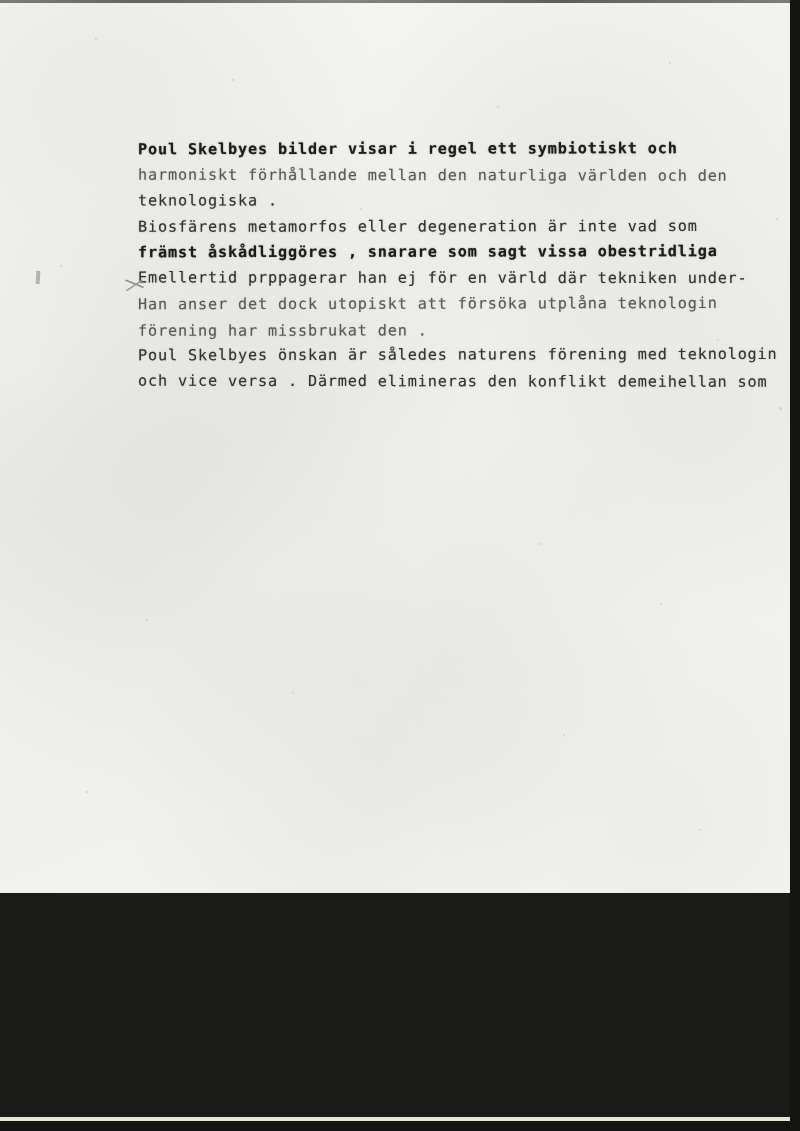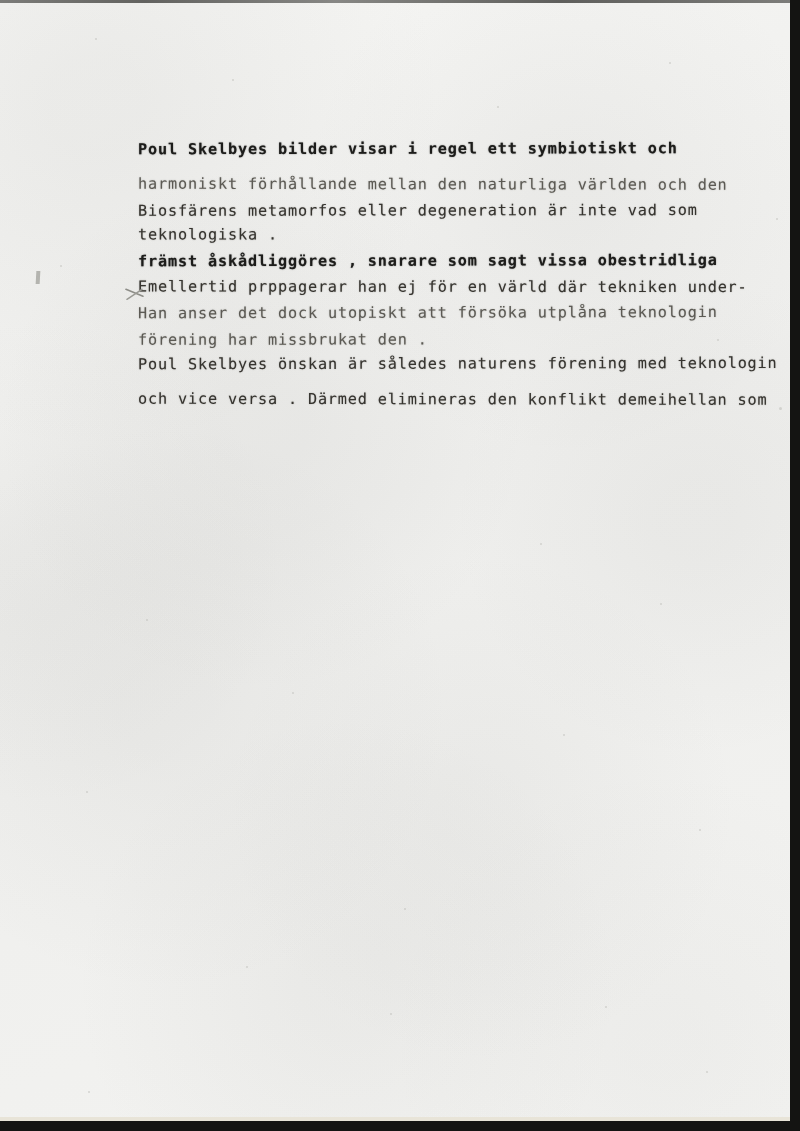--- a/index.html
+++ b/index.html
@@ -17,21 +17,21 @@
     background: #1a1a18;
     font-family: "DejaVu Sans Mono", "Liberation Mono", monospace;
   }
 
   
   .paper {
     position: absolute;
     left: 0;
     top: 3px;
     width: 790px;
-    height: 1118px;
+    height: 890px;
     background: #f2f2f0;
     overflow: hidden;
   }
 
   
   .grain {
     position: absolute;
     inset: 0;
     pointer-events: none;
     background:
@@ -102,21 +102,21 @@
     text-shadow: 0 0 1.1px rgba(40,40,38,.55);
   }
 
   
   .ink-dark   { color: #1d1d1b; font-weight: 700; text-shadow: 0 0 1.3px rgba(25,25,23,.65); }
   .ink-mid    { color: #36342f; text-shadow: 0 0 1.2px rgba(54,52,47,.5); }
   .ink-light  { color: #5c5a54; text-shadow: 0 0 1.4px rgba(92,90,84,.45); }
 
   
   .sk1 { transform: translateY(-0.4px) rotate(-0.12deg); }
-  .sk2 { transform: translateY(0.3px)  rotate(0.10deg); margin-top: 9px; }
+  .sk2 { transform: translateY(0.3px)  rotate(0.10deg); }
   .sk3 { transform: translateY(-0.2px) rotate(0.06deg); }
   .sk4 { transform: translateY(0.4px)  rotate(-0.08deg); }
 
   
   .pencil-slash {
     position: absolute;
     left: -13px;
     top: -14px;
     width: 22px;
     height: 16px;
@@ -166,22 +166,22 @@
         <div class="speck" style="left: 706px; top: 1068px; width: 2px; height: 2px;"></div>
         <div class="speck" style="left: 390px; top: 1010px; width: 2px; height: 2px;"></div>
         <div class="speck" style="left: 246px; top: 963px; width: 2px; height: 2px;"></div>
       </div>
 
     <div class="margin-tick"></div>
 
     <div class="typescript" id="typescript">
         <div class="line ink-dark sk1">Poul Skelbyes bilder visar i regel ett symbiotiskt och</div>
         <div class="line ink-light sk2">harmoniskt förhållande mellan den naturliga världen och den</div>
+        <div class="line ink-mid sk3">teknologiska .</div>
         <div class="line ink-mid sk4">Biosfärens metamorfos eller degeneration är inte vad som</div>
-        <div class="line ink-mid sk3">teknologiska .</div>
         <div class="line ink-dark sk1">främst åskådliggöres , snarare som sagt vissa obestridliga</div>
         <div class="line ink-mid sk3">Emellertid prppagerar han ej för en värld där tekniken under-</div>
         <div class="line ink-light sk1">Han anser det dock utopiskt att försöka utplåna teknologin<span class="pencil-slash"><svg width="22" height="16" viewBox="0 0 22 16">
               <path d="M1 2 L18 9" stroke="#8e8e88" stroke-width="1.6" fill="none" stroke-linecap="round"></path>
               <path d="M17 2 L2 12" stroke="#9a9a94" stroke-width="1.5" fill="none" stroke-linecap="round"></path>
             </svg></span></div>
         <div class="line ink-light sk4">förening har missbrukat den .</div>
         <div class="line ink-mid sk1">Poul Skelbyes önskan är således naturens förening med teknologin</div>
         <div class="line ink-mid sk2">och vice versa . Därmed elimineras den konflikt demeihellan som</div>
       </div>

